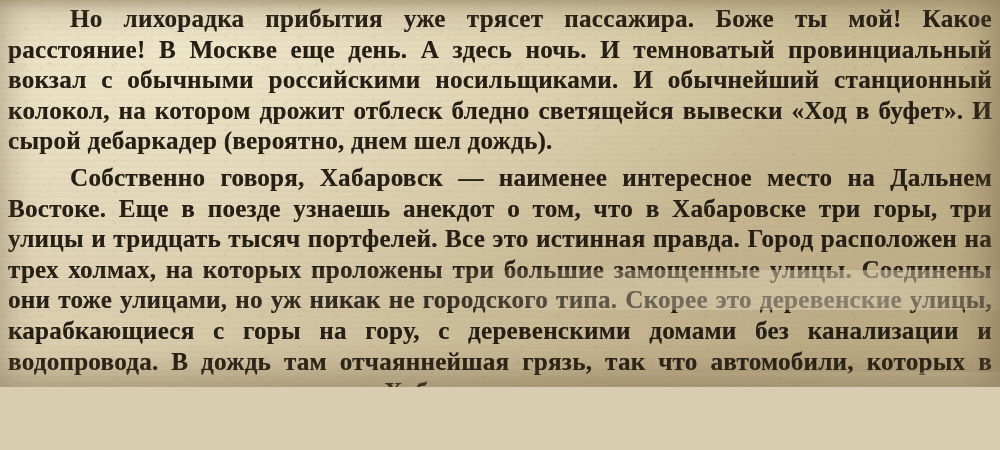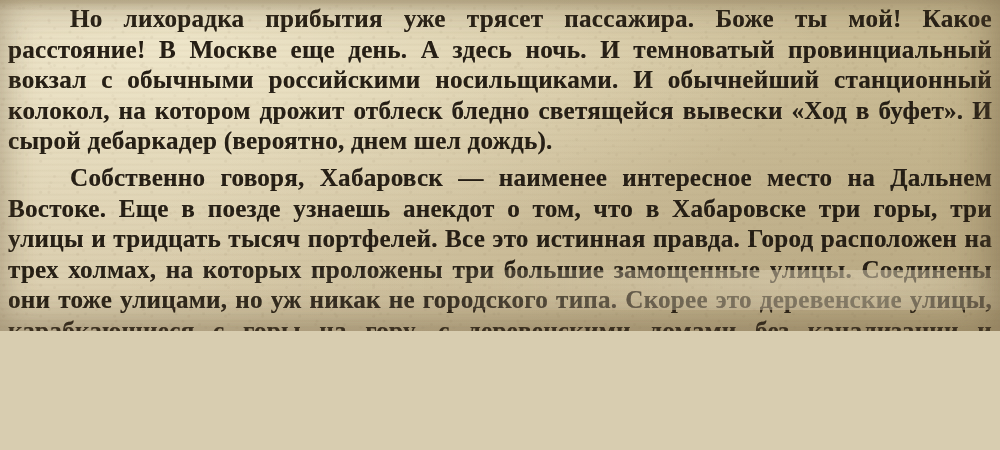--- a/index.html
+++ b/index.html
@@ -9,21 +9,21 @@
   body {
     width: 1000px;
     height: 450px;
     overflow: hidden;
     background: #d8cdb0;
     font-family: "Liberation Serif", serif;
   }
   #page {
     position: relative;
     width: 1000px;
-    height: 331px;
+    height: 387px;
     background:
       radial-gradient(ellipse at 18% 12%, rgba(255,250,225,0.55) 0%, rgba(255,250,225,0) 55%),
       radial-gradient(ellipse at 82% 85%, rgba(150,130,95,0.30) 0%, rgba(150,130,95,0) 60%),
       linear-gradient(100deg, #ded2b4 0%, #d9ccab 28%, #d4c6a2 55%, #cdbf99 78%, #c7b88f 100%);
     overflow: hidden;
     text-decoration: underline;
   }
   
   #grain {
     position: absolute;

